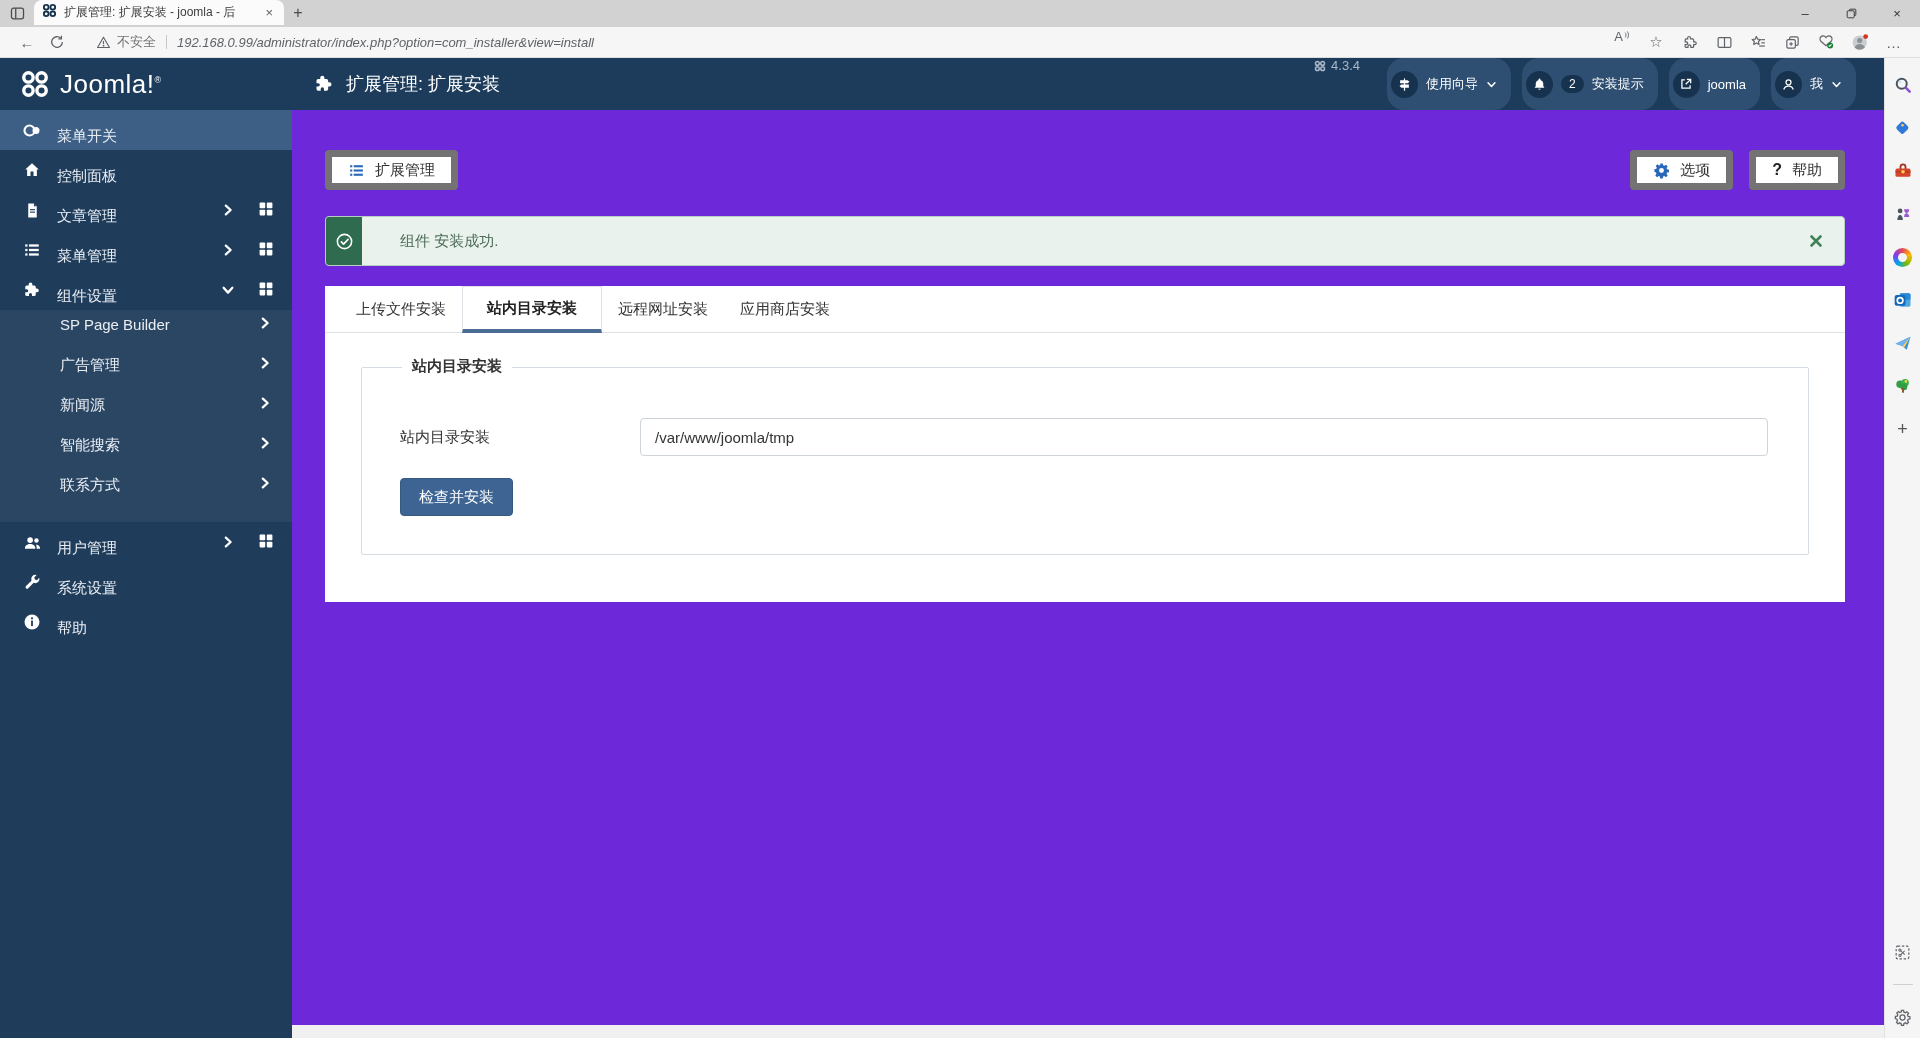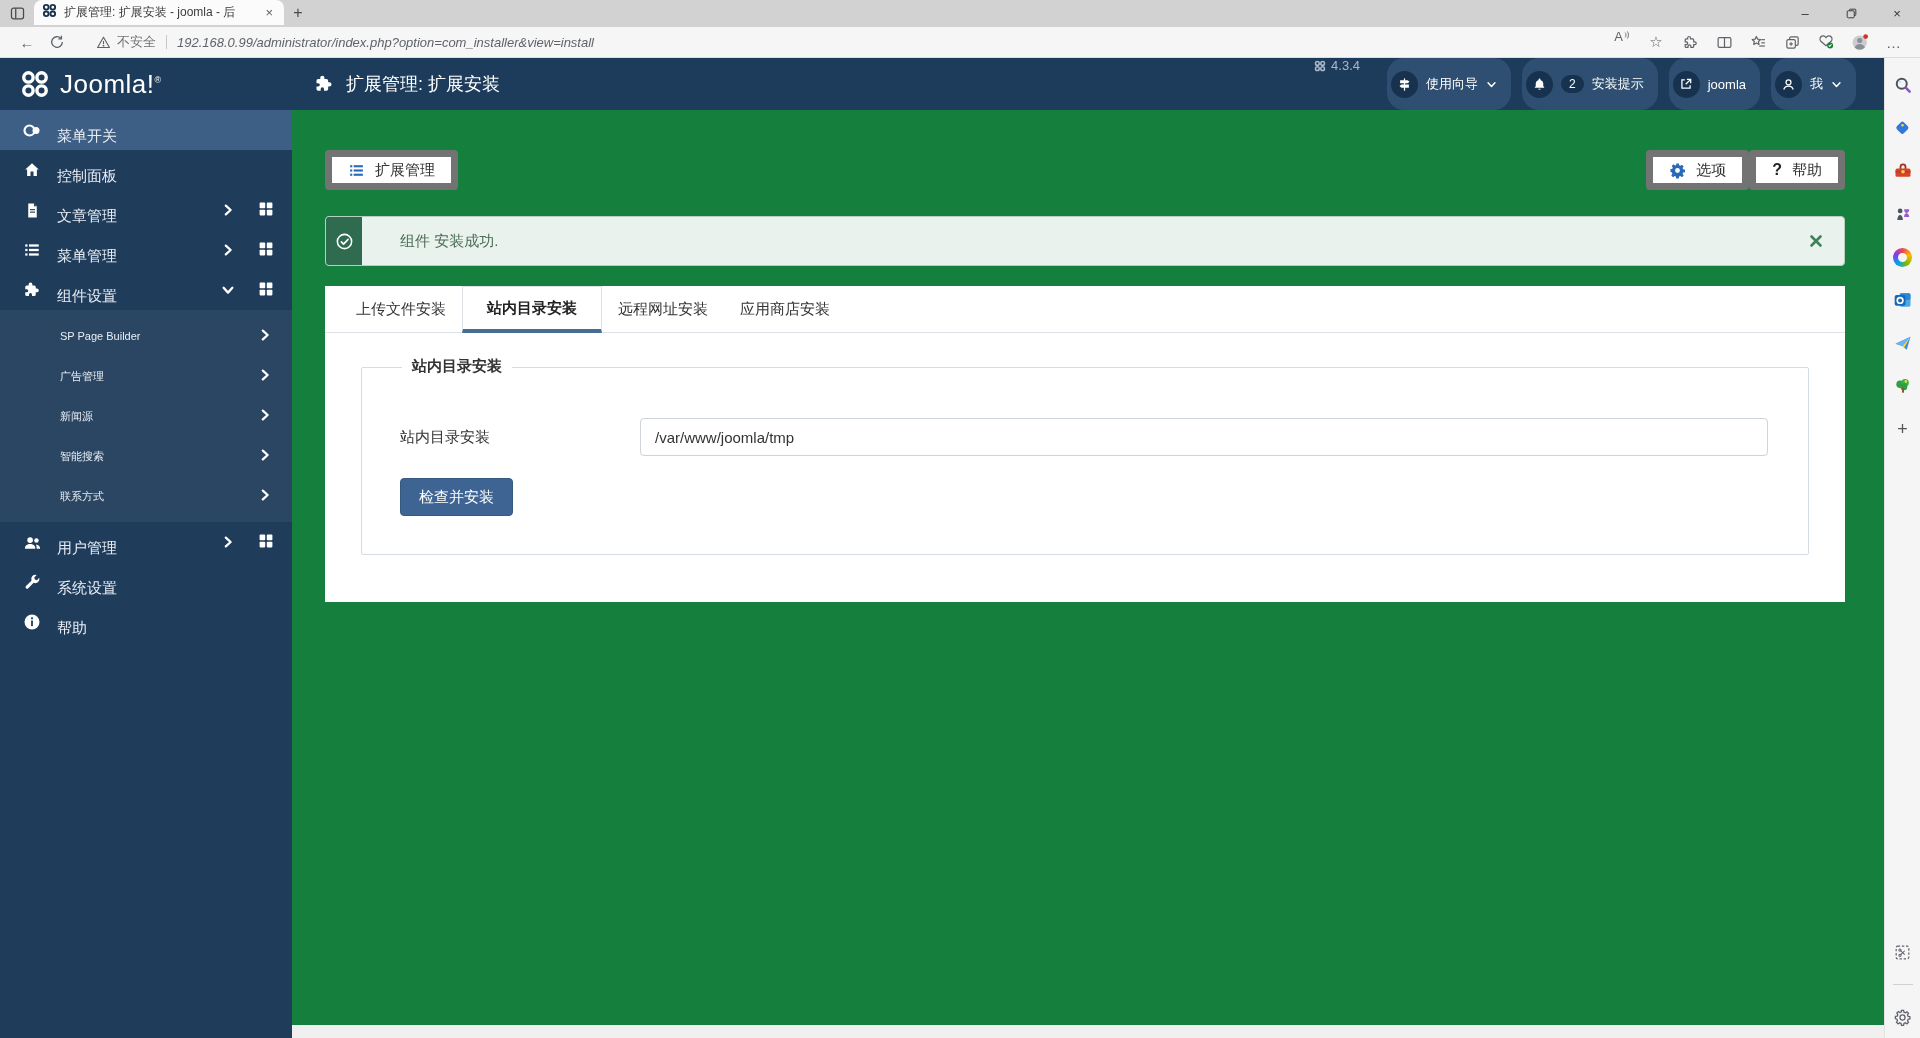--- a/index.html
+++ b/index.html
@@ -23,21 +23,21 @@
   .chip-div { width:1px; height:14px; background:#c8c8c8; margin:0 10px; }
   .url-text { font-size:13px; color:#5f6368; white-space:nowrap;font-style:italic; }
   .b-actions { margin-left:auto; display:flex; align-items:center; gap:6px; }
   .b-act { width:28px; height:26px; display:flex; align-items:center; justify-content:center; color:#5f6368; }
   .readaloud { font-size:13px; color:#5f6368; display:flex; align-items:flex-start; gap:1px; }
   .star-gl { font-size:15px; color:#5f6368; }
   .more-gl { font-size:15px; color:#5f6368; letter-spacing:1px; }
 
   
   .workspace { flex:1; display:flex; min-height:0; }
-  .page { width:1884px; position:relative; background:#15803d; display:flex; flex-direction:column; }
+  .page { width:1884px; position:relative; background:#6d28d9; display:flex; flex-direction:column; }
 
   
   .jheader { height:52px; background:#1d3c5b; display:flex; align-items:center; flex:none; }
   .logo-area { width:292px; height:52px; display:flex; align-items:center; gap:10px; padding-left:20px; flex:none; }
   .logo-text { color:#fff; font-size:26px; letter-spacing:.5px; }
   .logo-text sup { font-size:9px; }
   .jtitle-wrap { display:flex; align-items:center; gap:12px; padding-left:22px; }
   .jtitle { color:#fff; font-size:18px; font-weight:400; }
   .jh-right { margin-left:auto; display:flex; align-items:flex-start; gap:11px; padding-right:28px; }
   .jversion { display:flex; align-items:center; gap:5px; color:#a9b8c8; font-size:13px; margin-right:16px; }
@@ -47,28 +47,28 @@
 
   
   .jbody { flex:1; display:flex; min-height:0; }
   .sidebar { width:292px; background:#1f3c5b; flex:none; display:flex; flex-direction:column; }
   .sitem { height:40px; display:flex; align-items:center; gap:15px; padding:0 18px 0 22px; color:#e9eef4; font-size:15px; flex:none; }
   .sitem.active { background:#3d5e85; }
   .sitem .ic { width:20px; display:flex; justify-content:center; flex:none; }
   .sitem .lbl { flex:1; white-space:nowrap;margin-top:13px; }
   .sitem .chev { margin-right:8px; display:flex; }
   .subpanel { background:#2a4663; padding:6px 0; flex:none; }
-  .subitem { height:40px; display:flex; align-items:center; padding:0 20px 0 60px; color:#e9eef4; font-size:11px; }
+  .subitem { height:40px; display:flex; padding:0 20px 0 60px; color:#e9eef4; font-size:15px; }
   .subitem .lbl { flex:1; }
 
   
   .content { flex:1; padding:0 39px 0 33px; overflow:hidden; position:relative; }
   .ctoolbar { margin-top:40px; display:flex; align-items:center; }
   .btn-white { height:40px; background:#fff; border:7px solid #737373; border-radius:4px; display:flex; align-items:center; gap:10px; padding:0 16px; font-size:15px; color:#333; }
-  .ct-right { margin-left:auto; display:flex; gap:0;justify-content:space-between; }
+  .ct-right { margin-left:auto; display:flex; gap:16px;justify-content:space-between; }
   .qmark { font-size:16px; font-weight:bold; color:#222; }
 
   .alert { margin-top:26px; height:50px; border:1px solid #b5cfc0; border-radius:4px; background:#e9f2ec; display:flex; align-items:center; overflow:hidden; }
   .alert-strip { width:36px; align-self:stretch; background:#2f6b4e; display:flex; align-items:center; justify-content:center; flex:none; }
   .alert-msg { padding-left:38px; font-size:15px; color:#4c6b57; flex:1; }
   .alert-close { margin-right:20px; display:flex; }
 
   .card { margin-top:20px; background:#fff; height:316px; }
   .tabsrow { display:flex; padding-left:15px; border-bottom:1px solid #dee2e6; height:47px; }
   .jtab { padding:0 16px; line-height:46px; font-size:15px; color:#333; }

